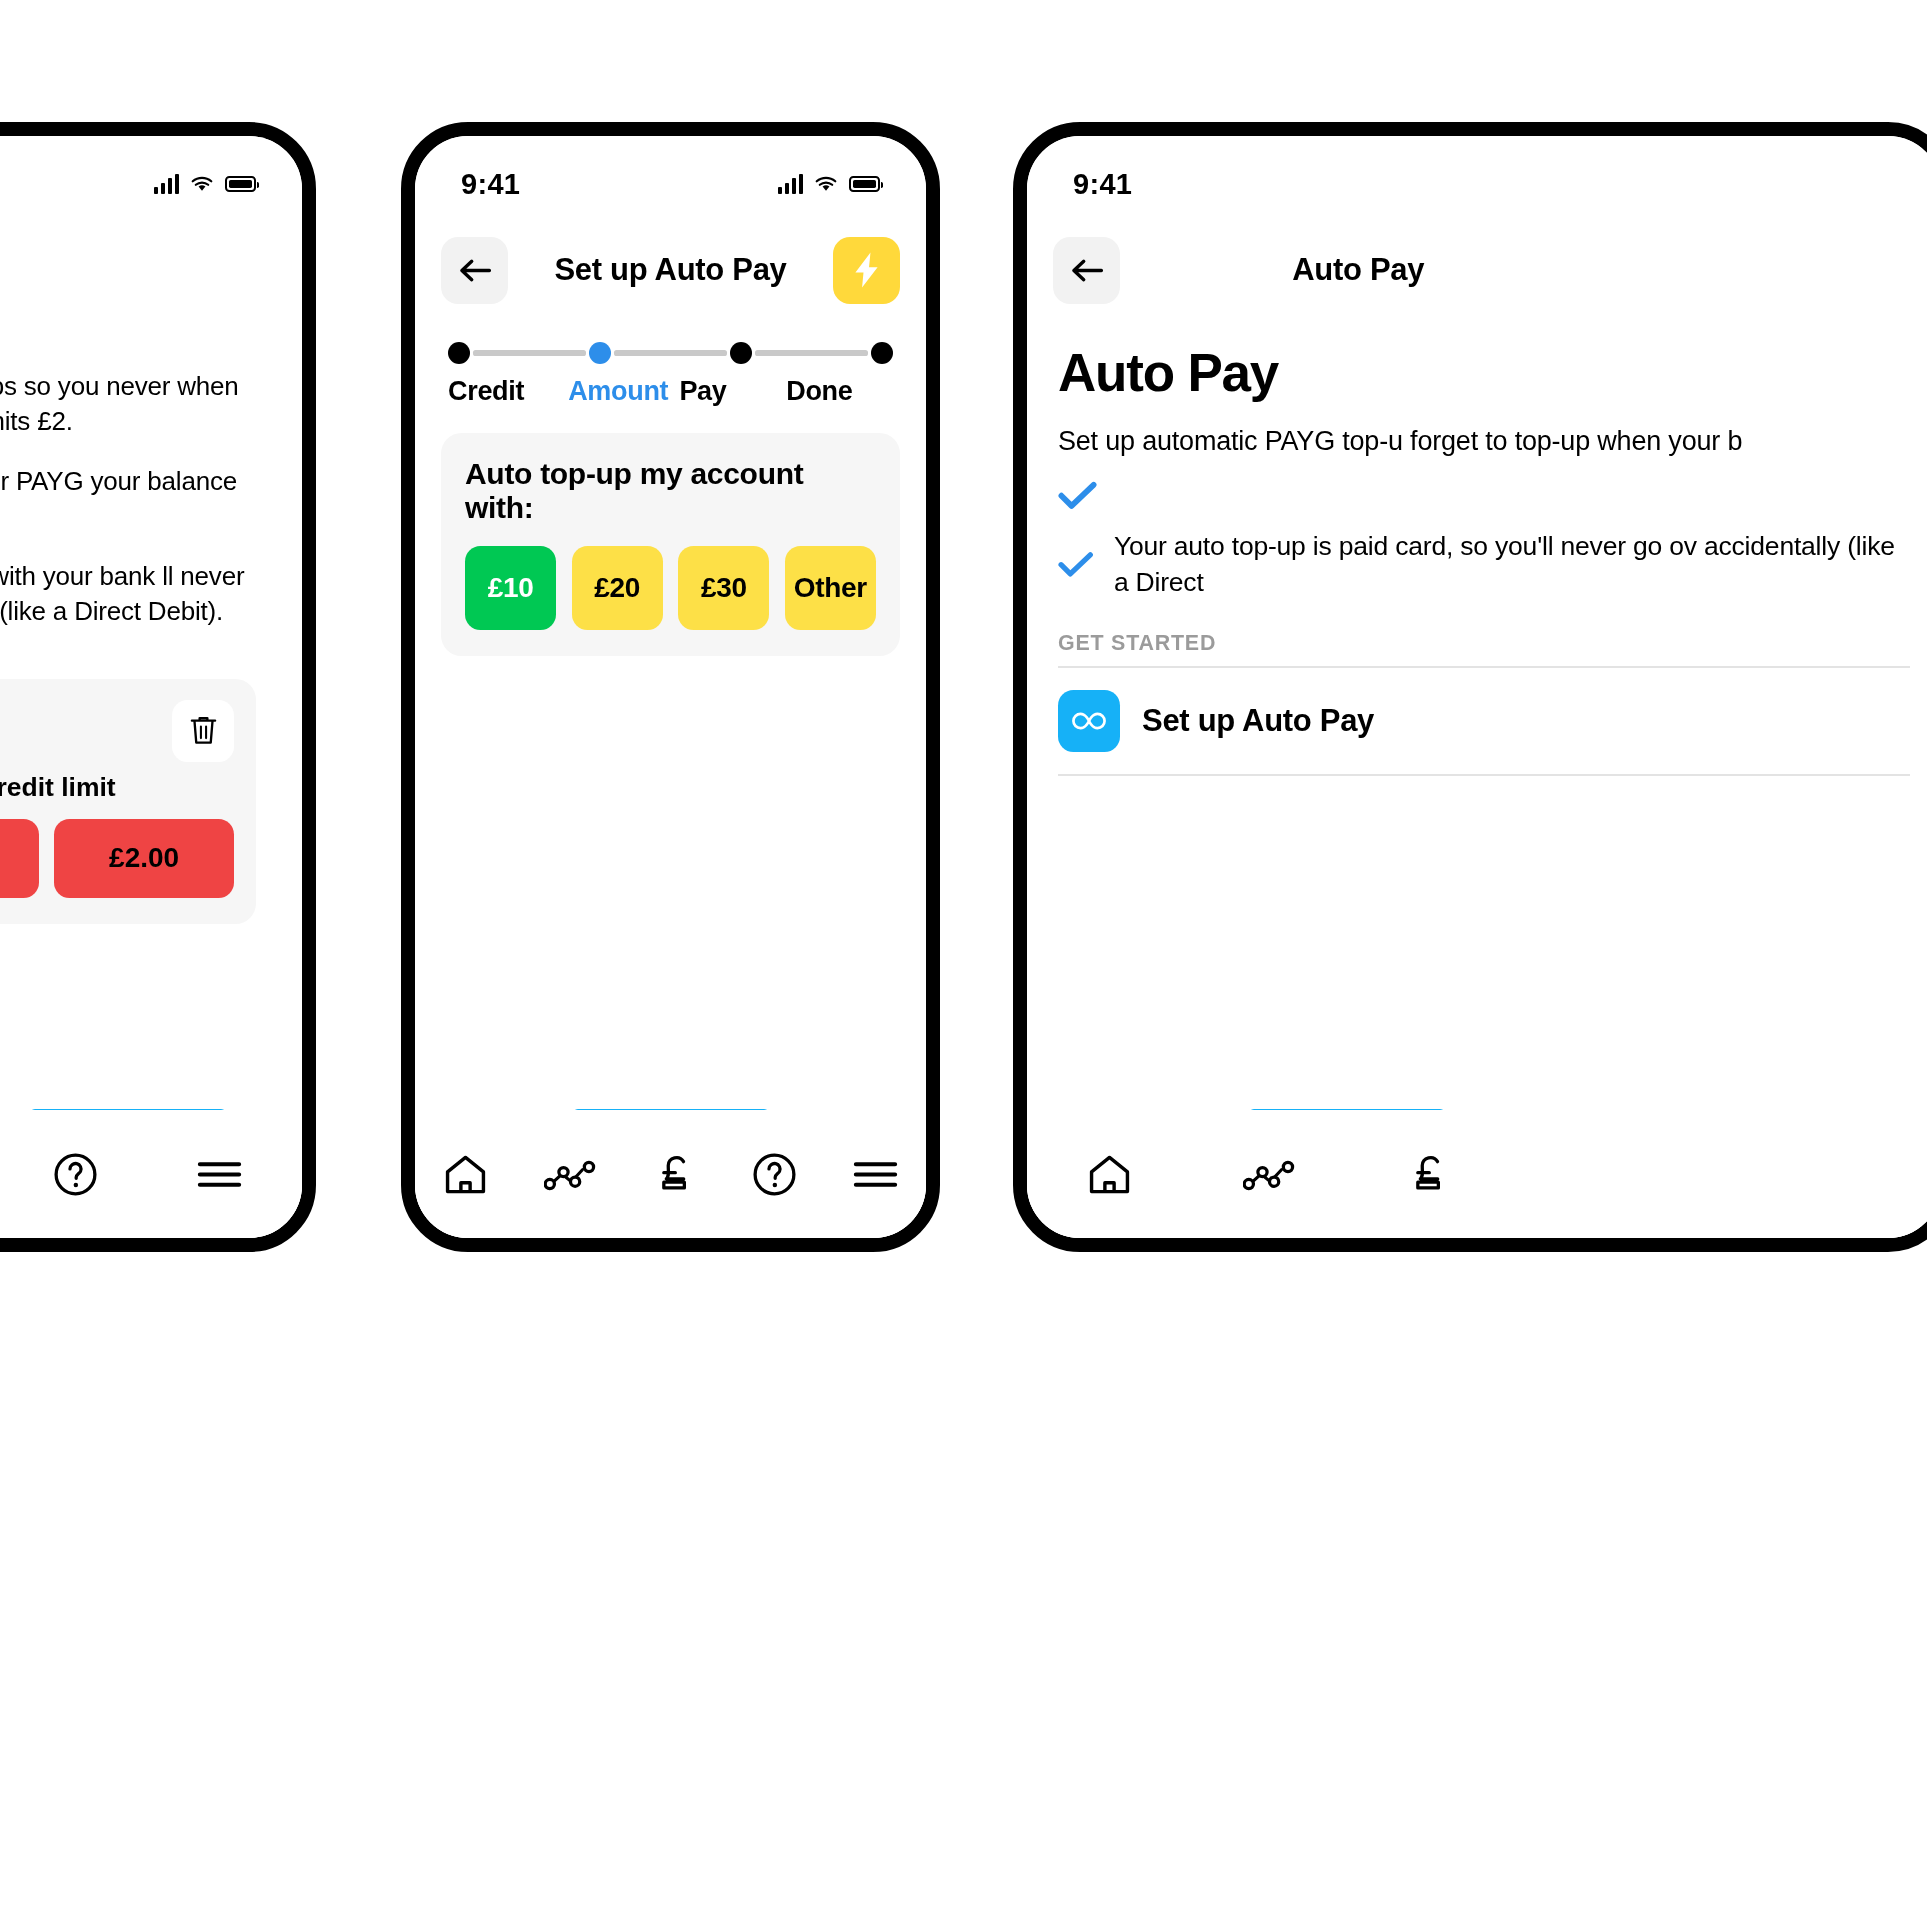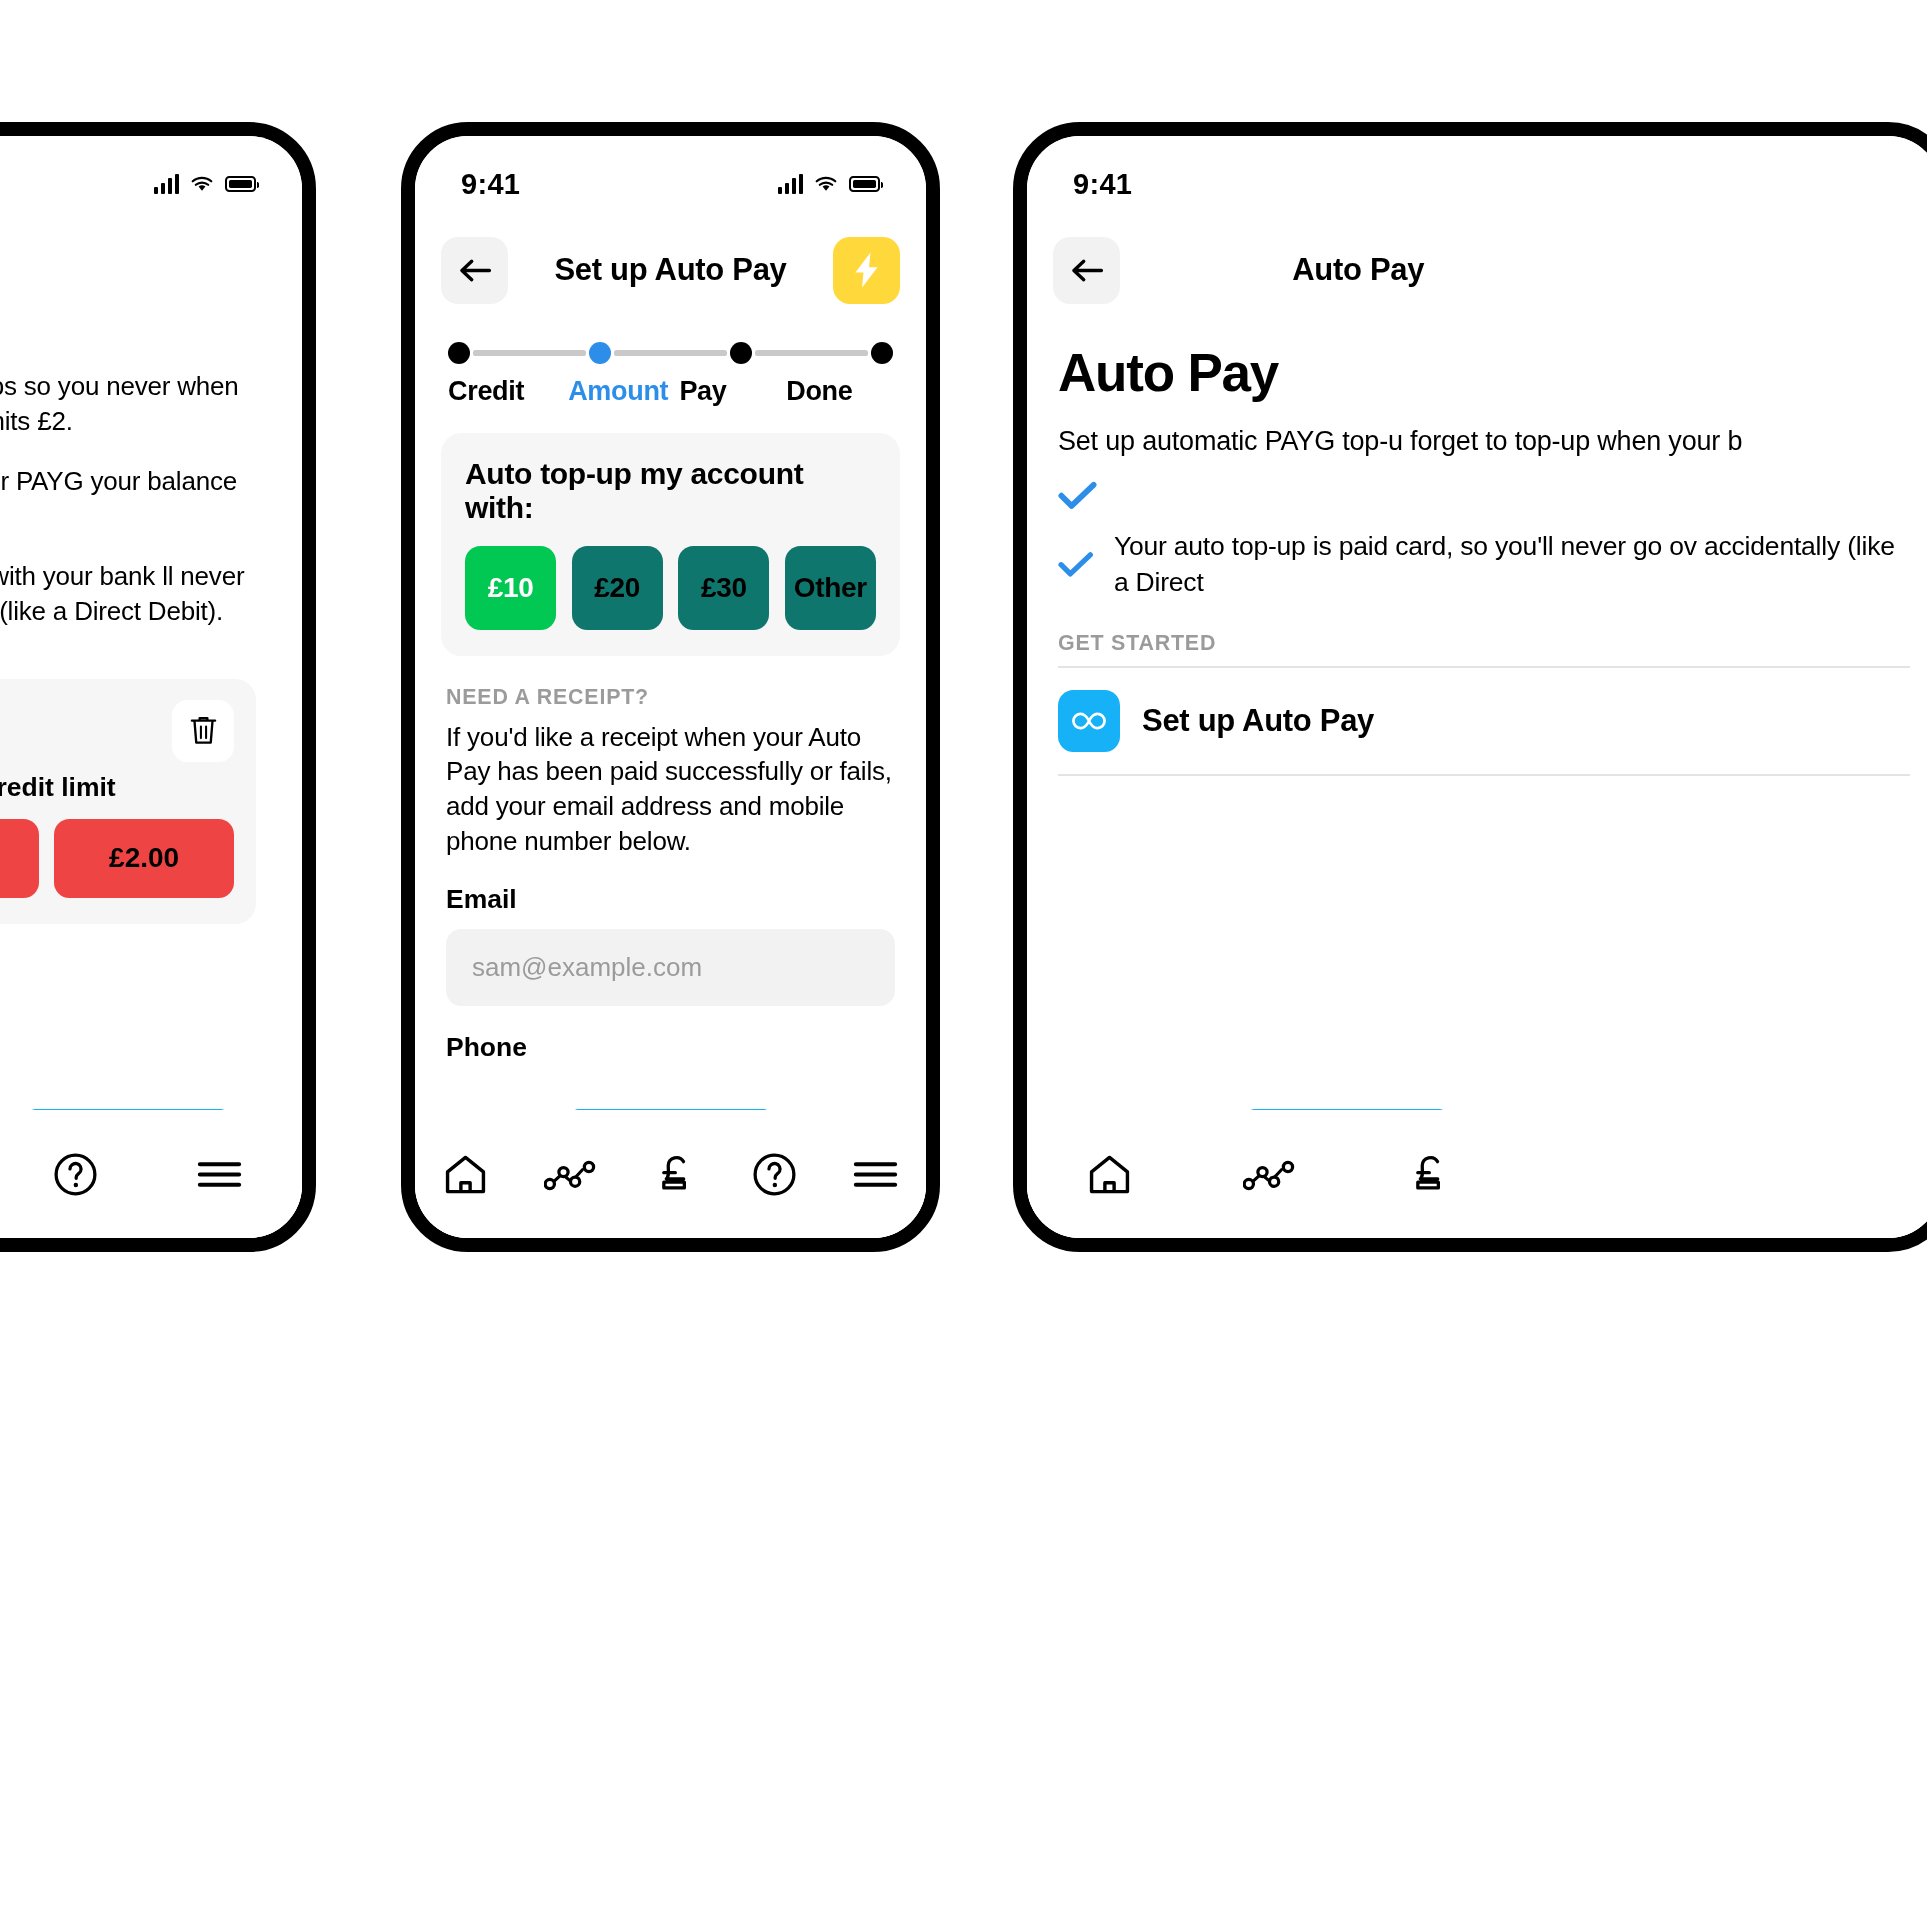--- a/index.html
+++ b/index.html
@@ -85,21 +85,21 @@
   
   .card {
     background:#f6f6f6; border-radius: 20.5px;
     margin: 26px 26px 0 26px; padding: 24px 24px 26px 24px;
   }
   .card-title { font-size: 30px; font-weight: 700; color:#000; letter-spacing:-0.3px; }
 
   .amount-row { display:flex; gap: 15.4px; margin-top: 20.5px; }
   .amount-btn {
     flex: 1 1 0; height: 84px; border-radius: 15.4px;
-    background: #0f766e; border: none; cursor: pointer;
+    background: #fde047; border: none; cursor: pointer;
     display:flex; align-items:center; justify-content:center;
     font-size: 28px; font-weight: 700; color:#000; letter-spacing:-0.3px;
     font-family: "Liberation Sans", sans-serif;
   }
   .amount-btn.selected { background:#00C853; color:#fff; }
 
   .value-field {
     margin-top: 20.5px; height: 86px; background:#fff; border-radius: 15.4px;
     display:flex; align-items:center; justify-content:space-between;
     padding: 0 26px;
@@ -300,28 +300,20 @@
         <div class="card-title">Auto top-up my account with:</div>
         <div class="amount-row">
           <button class="amount-btn selected">£10</button>
           <button class="amount-btn">£20</button>
           <button class="amount-btn">£30</button>
           <button class="amount-btn">Other</button>
         </div>
       </div>
 
 
-      <div class="section">
-        <div class="eyebrow">NEED A RECEIPT?</div>
-        <div class="body-text">If you'd like a receipt when your Auto Pay has been paid successfully or fails, add your email address and mobile phone number below.</div>
-        <div class="field-label">Email</div>
-        <input class="text-input" type="text" placeholder="sam@example.com" style="">
-        <div class="field-label">Phone</div>
-        
-      </div>
 
       <div class="home-indicator"></div>
       <div class="bottom-bar">
         <button class="tab-btn">
           <svg width="45" height="41" viewBox="0 0 26 24">
             <path d="M2.5 10.5L13 2l10.5 8.5V22H2.5z" stroke="#000" stroke-width="2" fill="none" stroke-linejoin="round"></path>
             <path d="M10.3 22v-5.2h5.4V22" stroke="#000" stroke-width="2" fill="none" stroke-linejoin="round"></path>
           </svg>
         </button>
         <button class="tab-btn">

